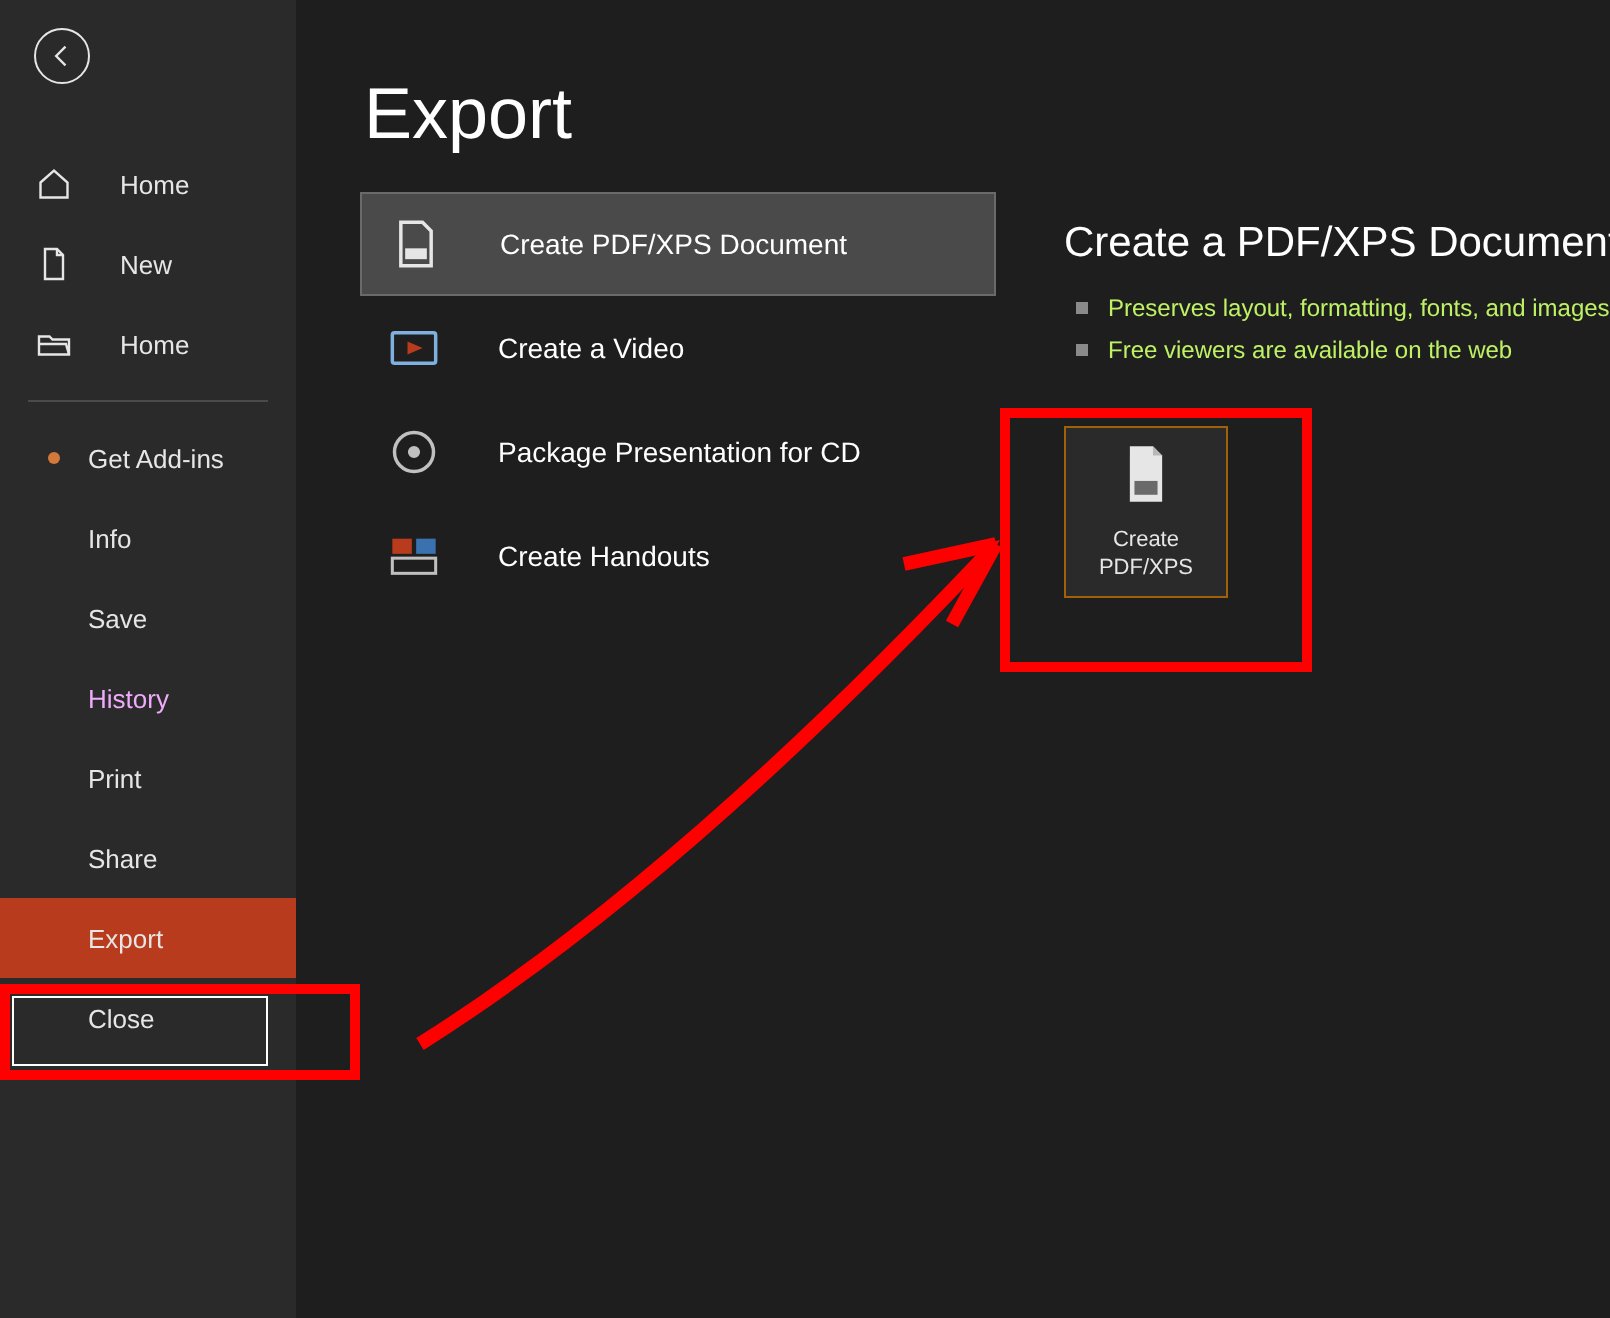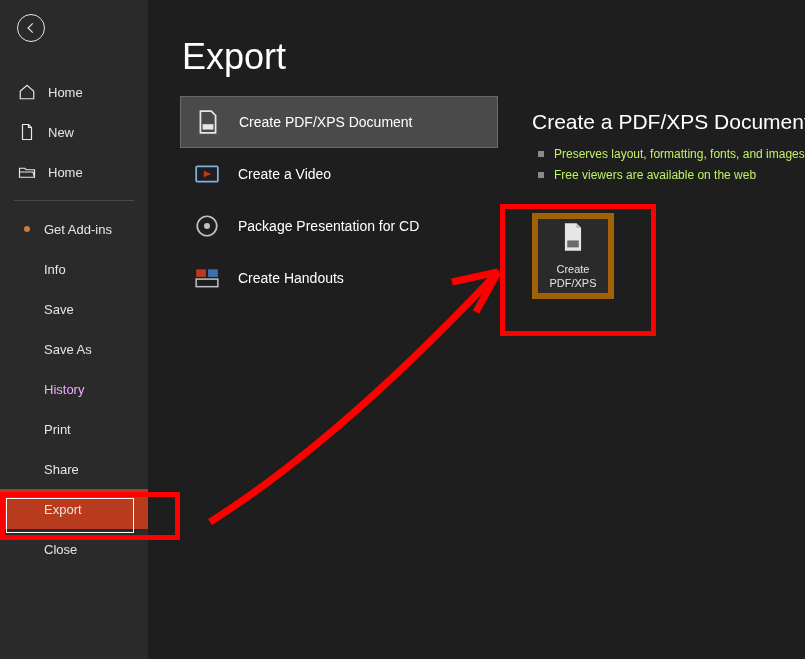--- a/index.html
+++ b/index.html
@@ -33,21 +33,21 @@
     }
     .back-circle svg { width: 14px; height: 14px; }
     .nav-item {
       display: flex;
       align-items: center;
       height: 40px;
       padding-left: 18px;
       font-size: 13px;
       color: #e6e6e6;
       cursor: pointer;
-      gap: 12px;
+      gap: 24px;
     }
     .nav-item.no-icon { padding-left: 44px; }
     .nav-item.selected { background: #b83b1d; }
     .nav-item.dim { color: #f0abfc; }
     .nav-icon { width: 18px; height: 18px; display: flex; align-items: center; justify-content: center; }
     .nav-icon svg { width: 18px; height: 18px; }
     .nav-divider {
       height: 1px;
       background: #4a4a4a;
       margin: 8px 14px 8px 14px;
@@ -73,21 +73,21 @@
       margin: 36px 0 18px 34px;
     }
     .export-list {
       margin-left: 32px;
       width: 318px;
     }
     .export-item {
       display: flex;
       align-items: center;
       height: 52px;
-      gap: 18px;
+      gap: 29px;
       padding-left: 14px;
       cursor: pointer;
       color: #fff;
       font-size: 14px;
     }
     .export-item.selected {
       background: #4a4a4a;
       border: 1px solid #6a6a6a;
     }
     .export-icon {
@@ -124,21 +124,21 @@
       position: absolute;
       left: 6px; top: 7px;
       width: 6px; height: 6px;
       background: #8a8a8a;
     }
     .create-btn {
       margin-top: 28px;
       margin-left: 0;
       width: 82px;
       height: 86px;
-      border: 6px solid #a16207;
+      border: 1px solid #a16207;
       background: #2a2a2a;
       display: flex;
       flex-direction: column;
       align-items: center;
       justify-content: center;
       gap: 6px;
       cursor: pointer;
     }
     .create-btn .btn-label {
       font-size: 11px;
@@ -210,23 +210,20 @@
 
   <div class="nav-item no-icon bullet-row">
     <span class="bullet"></span>
     <span>Get Add-ins</span>
   </div>
   <div class="nav-item no-icon">
     <span>Info</span>
   </div>
   <div class="nav-item no-icon">
     <span>Save</span>
-  </div>
-  <div class="nav-item no-icon">
-    <span>Save As</span>
   </div>
   <div class="nav-item no-icon dim">
     <span>History</span>
   </div>
   <div class="nav-item no-icon">
     <span>Print</span>
   </div>
   <div class="nav-item no-icon">
     <span>Share</span>
   </div>

